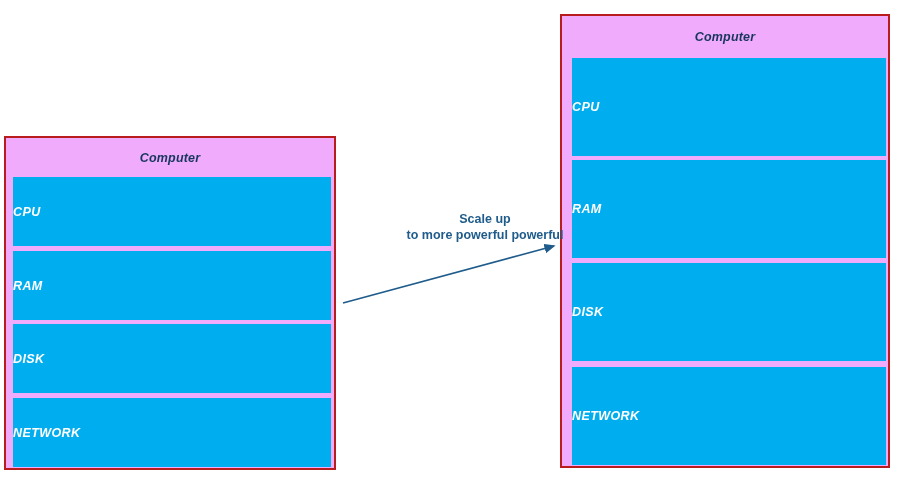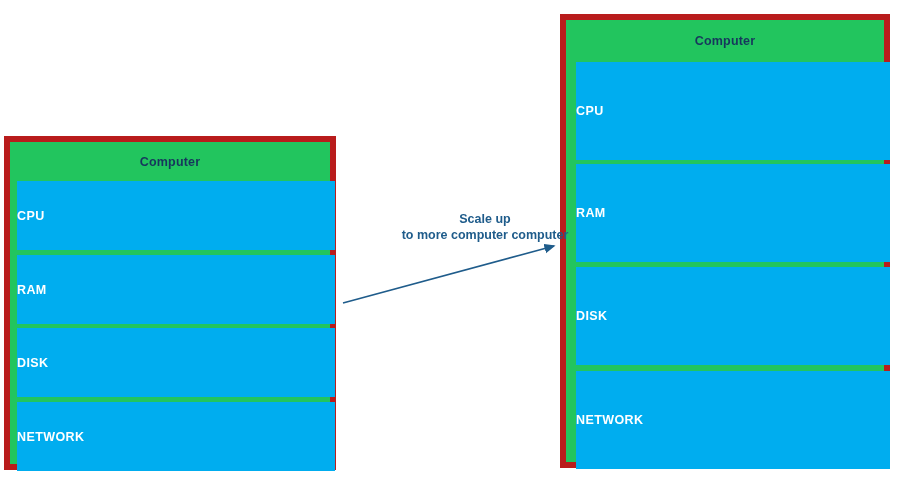--- a/index.html
+++ b/index.html
@@ -15,22 +15,23 @@
     width: 900px;
     height: 481px;
     background: #ffffff;
     overflow: hidden;
   }
 
   
   .panel {
     position: absolute;
     box-sizing: border-box;
-    background: #22c55e;
-    border: 6px solid #b91c1c;
+    background: #f0abfc;
+    border: 2px solid #b91c1c;
+    font-style: italic;
   }
   .panel-title {
     position: absolute;
     left: 0;
     right: 0;
     text-align: center;
     color: #17365d;
     font-weight: bold;
     letter-spacing: 0.2px;
     font-size: 12.5px;
@@ -144,15 +145,15 @@
   <svg id="arrow-layer" viewBox="0 0 900 481">
     <defs>
       <marker id="arrowhead" markerWidth="7" markerHeight="7" refX="6" refY="3" orient="auto" markerUnits="strokeWidth">
         <path d="M0,0 L7,3 L0,6 Z" fill="#1f5c8b"></path>
       </marker>
     </defs>
     <line x1="343" y1="303" x2="554" y2="246" stroke="#1f5c8b" stroke-width="1.6" marker-end="url(#arrowhead)"></line>
   </svg>
 
   <div id="arrow-caption">Scale up
-to more computer computer</div>
+to more powerful powerful</div>
 
 </div>
 
 </body></html>

